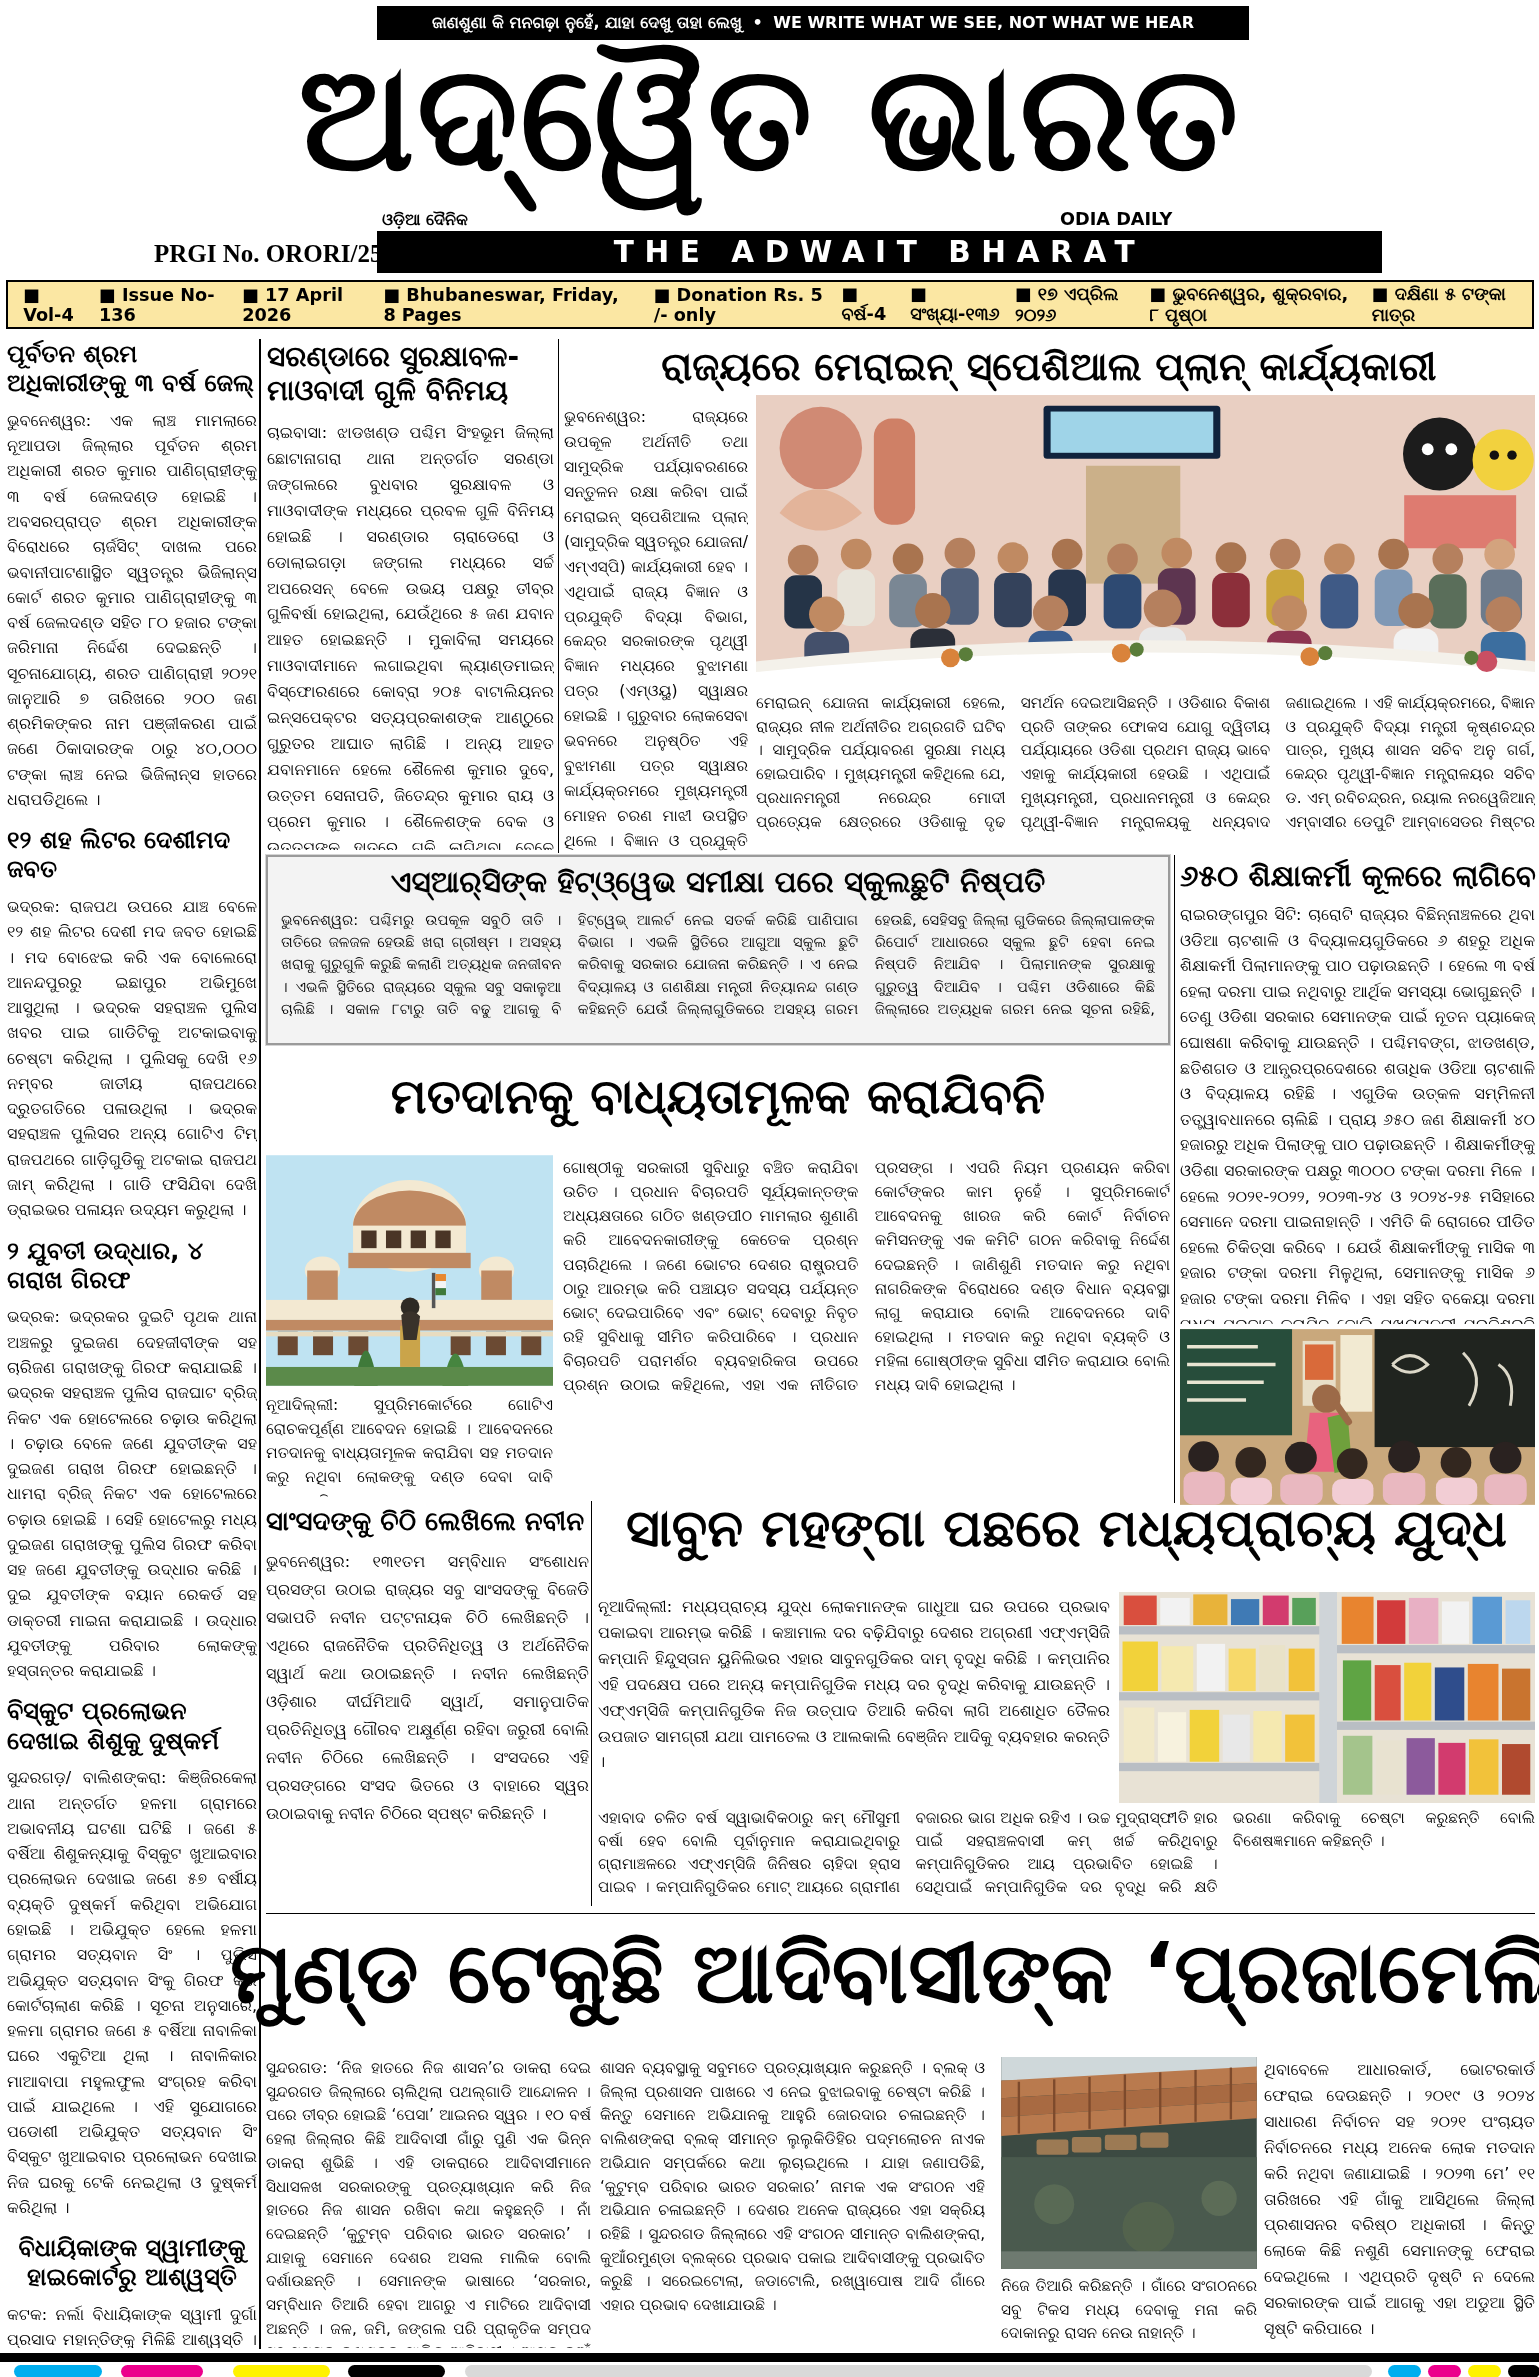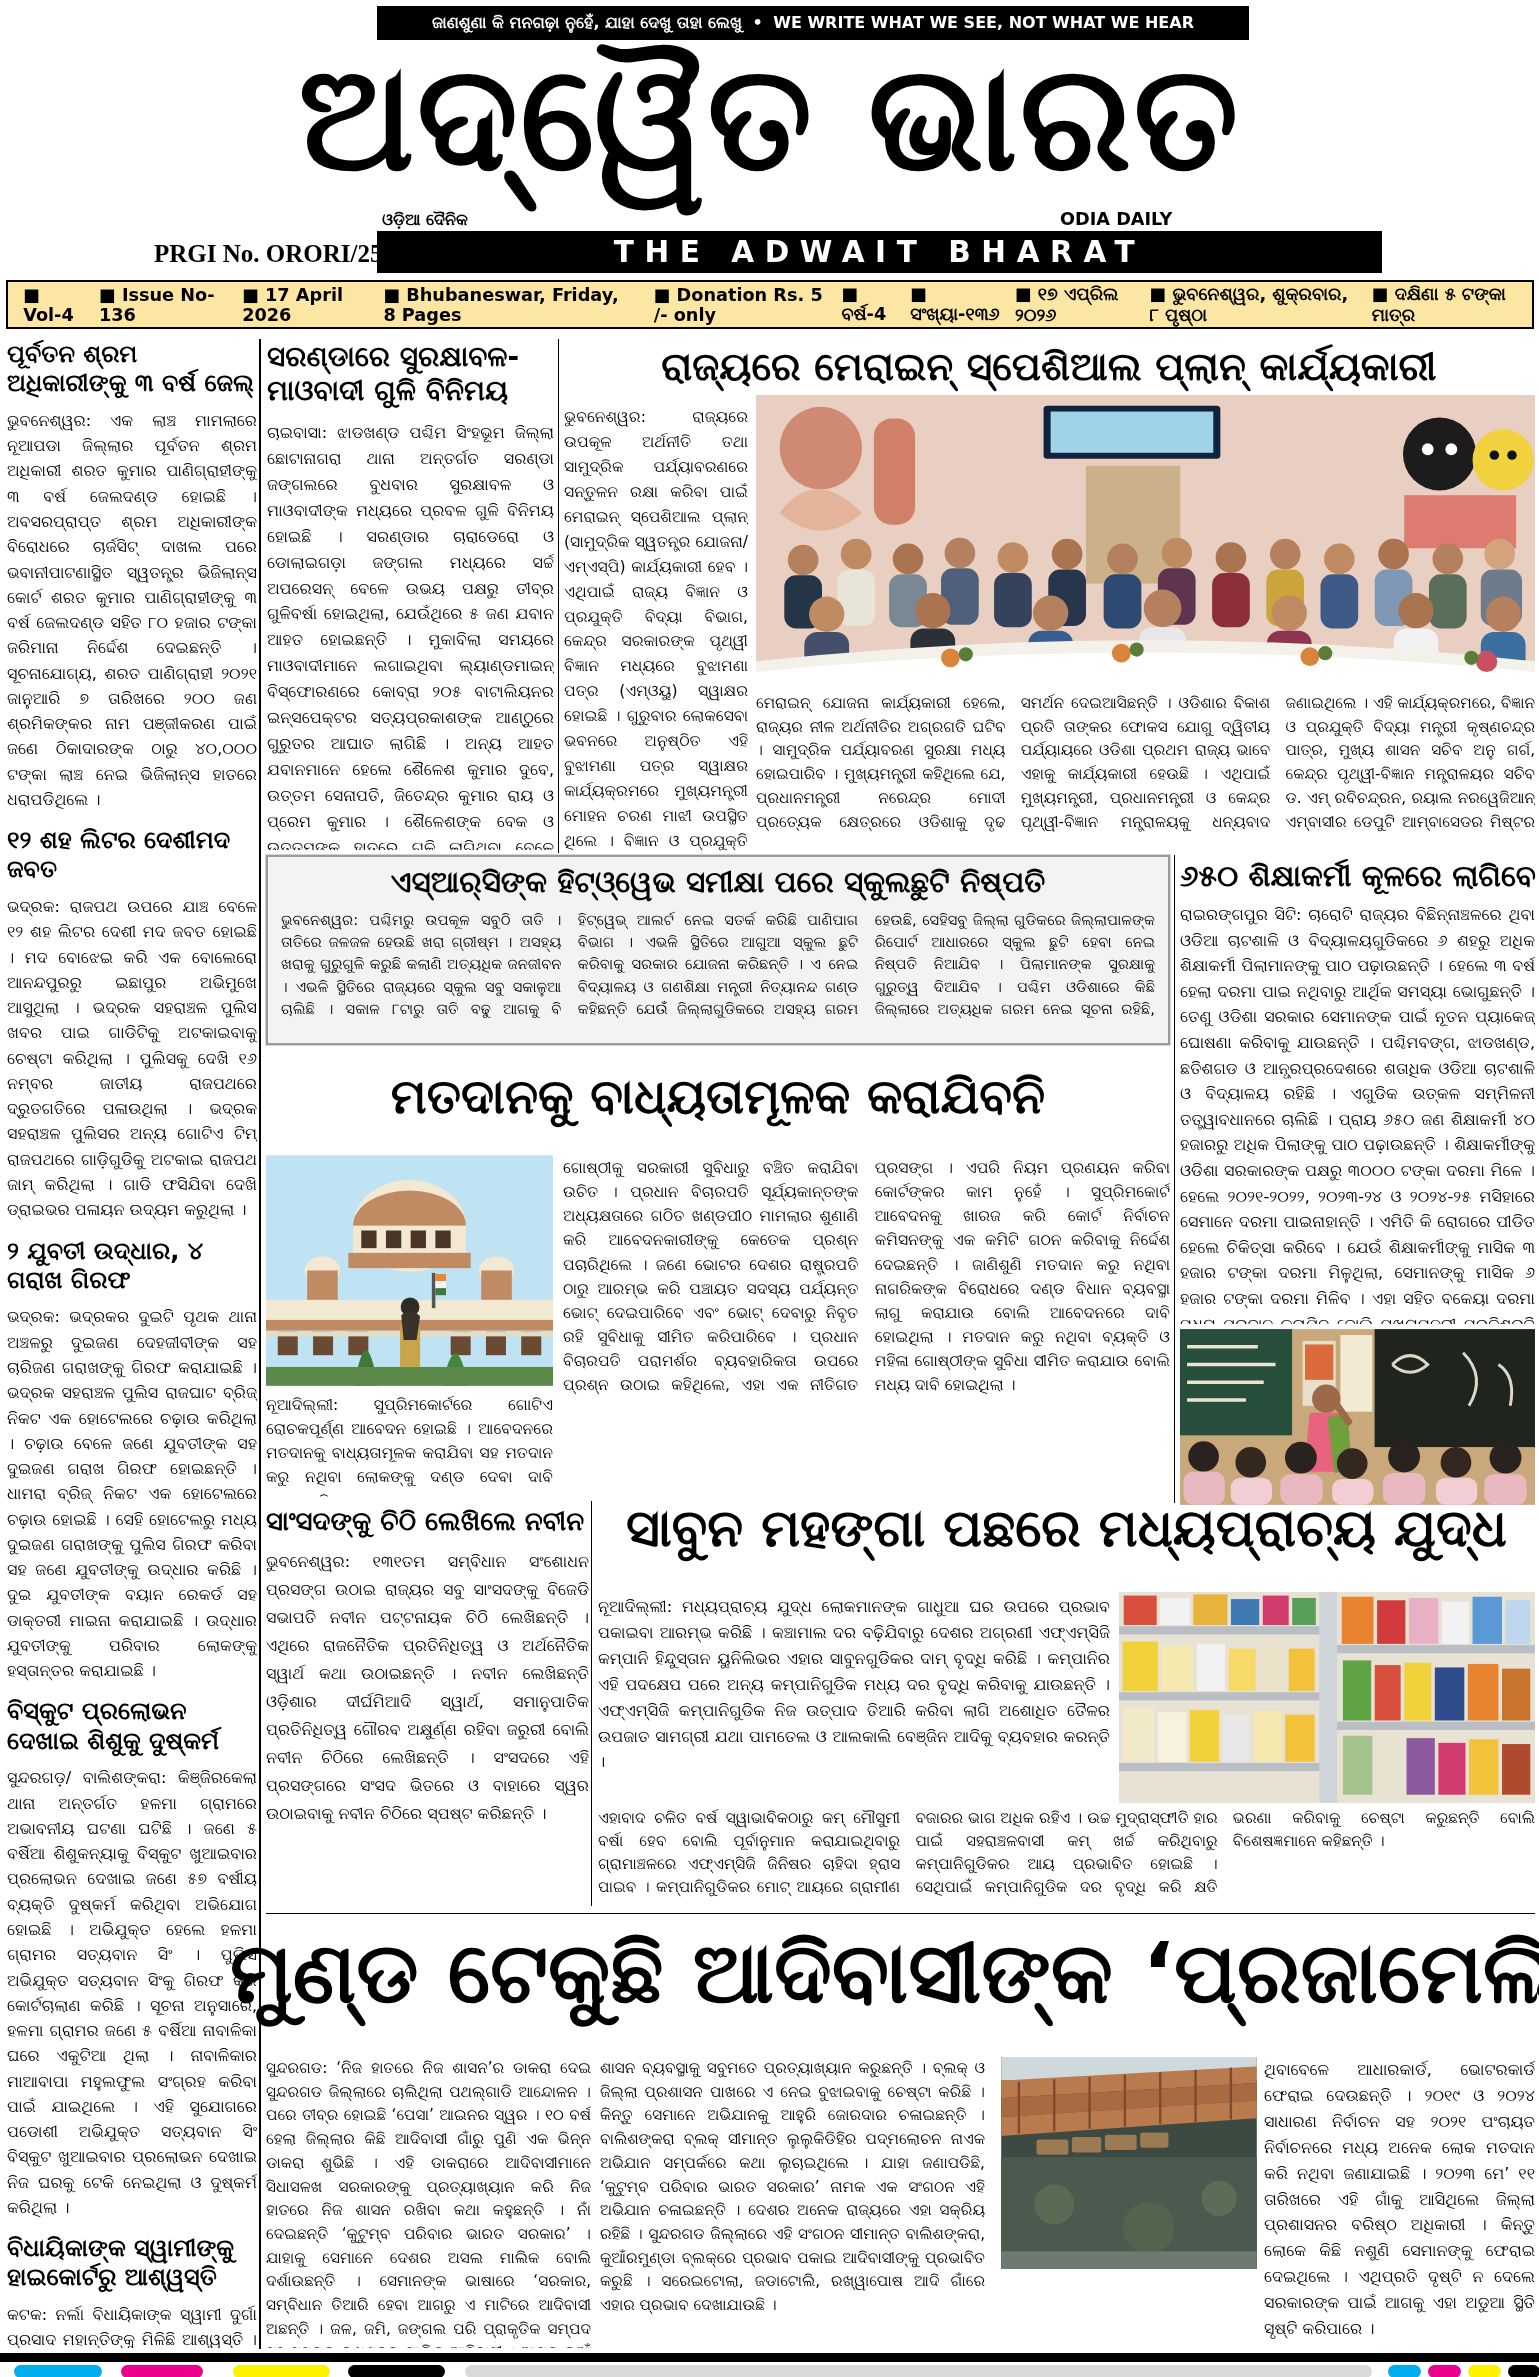--- a/index.html
+++ b/index.html
@@ -76,21 +76,21 @@
       <div class="hl" style="font-size:24px;margin-bottom:9.4px;">୨ ଯୁବତୀ ଉଦ୍ଧାର, ୪ ଗରାଖ ଗିରଫ</div>
       <div class="bodytxt" style="font-size:16px;line-height:1.58;">ଭଦ୍ରକ: ଭଦ୍ରକର ଦୁଇଟି ପୃଥକ ଥାନା ଅଞ୍ଚଳରୁ ଦୁଇଜଣ ଦେହଜୀବୀଙ୍କ ସହ ଚାରିଜଣ ଗରାଖଙ୍କୁ ଗିରଫ କରାଯାଇଛି । ଭଦ୍ରକ ସହରାଞ୍ଚଳ ପୁଲିସ ରାଜଘାଟ ବ୍ରିଜ୍ ନିକଟ ଏକ ହୋଟେଲରେ ଚଢ଼ାଉ କରିଥିଲା । ଚଢ଼ାଉ ବେଳେ ଜଣେ ଯୁବତୀଙ୍କ ସହ ଦୁଇଜଣ ଗରାଖ ଗିରଫ ହୋଇଛନ୍ତି । ଧାମରା ବ୍ରିଜ୍ ନିକଟ ଏକ ହୋଟେଲରେ ଚଢ଼ାଉ ହୋଇଛି । ସେହି ହୋଟେଲରୁ ମଧ୍ୟ ଦୁଇଜଣ ଗରାଖଙ୍କୁ ପୁଲିସ ଗିରଫ କରିବା ସହ ଜଣେ ଯୁବତୀଙ୍କୁ ଉଦ୍ଧାର କରିଛି । ଦୁଇ ଯୁବତୀଙ୍କ ବୟାନ ରେକର୍ଡ ସହ ଡାକ୍ତରୀ ମାଇନା କରାଯାଇଛି । ଉଦ୍ଧାର ଯୁବତୀଙ୍କୁ ପରିବାର ଲୋକଙ୍କୁ ହସ୍ତାନ୍ତର କରାଯାଇଛି ।</div>
     </div>
 
     <div style="margin-bottom:14px;">
       <div class="hl" style="font-size:24px;margin-bottom:9.4px;">ବିସ୍କୁଟ ପ୍ରଲୋଭନ ଦେଖାଇ ଶିଶୁକୁ ଦୁଷ୍କର୍ମ</div>
       <div class="bodytxt" style="font-size:16px;line-height:1.58;">ସୁନ୍ଦରଗଡ଼/ ବାଲିଶଙ୍କରା: କିଞ୍ଜିରକେଲା ଥାନା ଅନ୍ତର୍ଗତ ହଳମା ଗ୍ରାମରେ ଅଭାବନୀୟ ଘଟଣା ଘଟିଛି । ଜଣେ ୫ ବର୍ଷିଆ ଶିଶୁକନ୍ୟାକୁ ବିସ୍କୁଟ ଖୁଆଇବାର ପ୍ରଲୋଭନ ଦେଖାଇ ଜଣେ ୫୭ ବର୍ଷୀୟ ବ୍ୟକ୍ତି ଦୁଷ୍କର୍ମ କରିଥିବା ଅଭିଯୋଗ ହୋଇଛି । ଅଭିଯୁକ୍ତ ହେଲେ ହଳମା ଗ୍ରାମର ସତ୍ୟବାନ ସିଂ । ପୁଲିସ ଅଭିଯୁକ୍ତ ସତ୍ୟବାନ ସିଂକୁ ଗିରଫ କରି କୋର୍ଟଚାଲାଣ କରିଛି । ସୂଚନା ଅନୁସାରେ, ହଳମା ଗ୍ରାମର ଜଣେ ୫ ବର୍ଷିଆ ନାବାଳିକା ଘରେ ଏକୁଟିଆ ଥିଲା । ନାବାଳିକାର ମାଆବାପା ମହୁଲଫୁଲ ସଂଗ୍ରହ କରିବା ପାଇଁ ଯାଇଥିଲେ । ଏହି ସୁଯୋଗରେ ପଡୋଶୀ ଅଭିଯୁକ୍ତ ସତ୍ୟବାନ ସିଂ ବିସ୍କୁଟ ଖୁଆଇବାର ପ୍ରଲୋଭନ ଦେଖାଇ ନିଜ ଘରକୁ ଟେକି ନେଇଥିଲା ଓ ଦୁଷ୍କର୍ମ କରିଥିଲା ।</div>
     </div>
 
     <div style="margin-bottom:11.8px;">
-      <div class="hl" style="font-size:24px;margin-bottom:9.4px;">ବିଧାୟିକାଙ୍କ ସ୍ୱାମୀଙ୍କୁ ହାଇକୋର୍ଟରୁ ଆଶ୍ୱସ୍ତି</div>
+      <div class="hl" style="font-size:24px;margin-bottom:9.4px;text-align:center;">ବିଧାୟିକାଙ୍କ ସ୍ୱାମୀଙ୍କୁ ହାଇକୋର୍ଟରୁ ଆଶ୍ୱସ୍ତି</div>
       <div class="bodytxt" style="font-size:16px;line-height:1.58;">କଟକ: ନର୍ଲା ବିଧାୟିକାଙ୍କ ସ୍ୱାମୀ ଦୁର୍ଗା ପ୍ରସାଦ ମହାନ୍ତିଙ୍କୁ ମିଳିଛି ଆଶ୍ୱସ୍ତି । ହାଇକୋର୍ଟ ଦୁର୍ଗା ପ୍ରସାଦଙ୍କୁ ୬ ସପ୍ତାହ ପାଇଁ ଅନ୍ତରୀଣ ସୁରକ୍ଷା ପ୍ରଦାନ କରିଛନ୍ତି । ନର୍ଲା ତହସିଲଦାରଙ୍କୁ ହତ୍ୟା ଧମକ ଦେଇ ବିବାଦରେ ପଡିଥିଲେ ଦୁର୍ଗା ପ୍ରସାଦ । ନର୍ଲା ପୁଲିସ ତାଙ୍କୁ ଗିରଫ କରିବା ଉଦ୍ଦେଶ୍ୟରେ ଭୁବନେଶ୍ୱର ଆସି ବିଧାୟିକାଙ୍କ ସରକାରୀ ବାସଭବନ ଉପରେ ଚଢ଼ାଉ କରିଥିଲା ।</div>
     </div>
 
   </div>
 
   <div class="abs" style="left:267px;top:340px;width:287px;height:510px;overflow:hidden;">
     <div class="hl" style="font-size:28px;margin-bottom:11.8px;">ସରଣ୍ଡାରେ ସୁରକ୍ଷାବଳ- ମାଓବାଦୀ ଗୁଳି ବିନିମୟ</div>
     <div class="bodytxt" style="font-size:16px;line-height:1.62;">ଚାଇବାସା: ଝାଡଖଣ୍ଡ ପଶ୍ଚିମ ସିଂହଭୂମ ଜିଲ୍ଲା ଛୋଟାନାଗରା ଥାନା ଅନ୍ତର୍ଗତ ସରଣ୍ଡା ଜଙ୍ଗଲରେ ବୁଧବାର ସୁରକ୍ଷାବଳ ଓ ମାଓବାଦୀଙ୍କ ମଧ୍ୟରେ ପ୍ରବଳ ଗୁଳି ବିନିମୟ ହୋଇଛି । ସରଣ୍ଡାର ଚାରାଡେରୋ ଓ ଡୋଲାଇଗଡ଼ା ଜଙ୍ଗଲ ମଧ୍ୟରେ ସର୍ଚ୍ଚ ଅପରେସନ୍ ବେଳେ ଉଭୟ ପକ୍ଷରୁ ତୀବ୍ର ଗୁଳିବର୍ଷା ହୋଇଥିଲା, ଯେଉଁଥିରେ ୫ ଜଣ ଯବାନ ଆହତ ହୋଇଛନ୍ତି । ମୁକାବିଲା ସମୟରେ ମାଓବାଦୀମାନେ ଲଗାଇଥିବା ଲ୍ୟାଣ୍ଡମାଇନ୍ ବିସ୍ଫୋରଣରେ କୋବ୍ରା ୨୦୫ ବାଟାଲିୟନର ଇନ୍ସପେକ୍ଟର ସତ୍ୟପ୍ରକାଶଙ୍କ ଆଣ୍ଠୁରେ ଗୁରୁତର ଆଘାତ ଲାଗିଛି । ଅନ୍ୟ ଆହତ ଯବାନମାନେ ହେଲେ ଶୈଳେଶ କୁମାର ଦୁବେ, ଉତ୍ତମ ସେନାପତି, ଜିତେନ୍ଦ୍ର କୁମାର ରାୟ ଓ ପ୍ରେମ କୁମାର । ଶୈଳେଶଙ୍କ ବେକ ଓ ଉତ୍ତମଙ୍କ ହାତରେ ଗୁଳି ଲାଗିଥିବା ବେଳେ ଜିତେନ୍ଦ୍ର ଏବଂ ପ୍ରେମ କୁମାରଙ୍କ ପାଦରେ ଗୁଳି ବାଜିଛି । ସମସ୍ତ ଆହତଙ୍କୁ ବାଲିବା ଗାଁରୁ ହେଲିକପ୍ଟର ଯୋଗେ ଏୟାରଲିଫ୍ଟ କରି ଚିକିତ୍ସା ପାଇଁ ରାଞ୍ଚିକୁ ନିଆଯାଇଛି । ଆହତ ଯବାନଙ୍କ ମଧ୍ୟରୁ ଜଣଙ୍କର ଅବସ୍ଥା ସଂକଟାପନ୍ନ ଥିବା ଜଣାଯାଇଛି । ଚାରାଡେରୋ-ଡୋଲାଇଗଡ଼ା ଜଙ୍ଗଲରେ ପ୍ରାୟ ୧୫ ଜଣ ମାଓବାଦୀ ଥିବା ଆଶଙ୍କାରେ ସର୍ଚ୍ଚ ଅପରେସନ୍ ଜାରି ରହିଛି ।</div>
   </div>
 
@@ -372,20 +372,21 @@
           <rect x="236" y="128" width="48" height="26" rx="4"></rect>
       </g>
 
       <rect x="0" y="170" width="434" height="190" fill="#4a5a4e"></rect>
       <circle cx="90" cy="250" r="34" fill="#5d6e58" opacity="0.8"></circle>
       <circle cx="250" cy="290" r="44" fill="#55654e" opacity="0.8"></circle>
       <circle cx="370" cy="240" r="30" fill="#60705a" opacity="0.8"></circle>
       <rect x="0" y="330" width="434" height="30" fill="#6e7a70"></rect>
     </svg>
   </div>
+  <div class="abs bodytxt" style="left:1001px;top:2275px;width:256px;height:73px;font-size:15.3px;line-height:1.55;">ନିଜେ ତିଆରି କରିଛନ୍ତି । ଗାଁରେ ସଂଗଠନରେ ସବୁ ଟିକସ ମଧ୍ୟ ଦେବାକୁ ମନା କରି ଦୋକାନରୁ ରାସନ ନେଉ ନାହାନ୍ତି ।</div>
 
   <div class="abs bodytxt" style="left:1264px;top:2057px;width:271px;height:291px;font-size:16px;line-height:1.62;">ଥିବାବେଳେ ଆଧାରକାର୍ଡ, ଭୋଟରକାର୍ଡ ଫେରାଇ ଦେଉଛନ୍ତି । ୨୦୧୯ ଓ ୨୦୨୪ ସାଧାରଣ ନିର୍ବାଚନ ସହ ୨୦୨୧ ପଂଚାୟତ ନିର୍ବାଚନରେ ମଧ୍ୟ ଅନେକ ଲୋକ ମତଦାନ କରି ନଥିବା ଜଣାଯାଇଛି । ୨୦୨୩ ମେ’ ୧୧ ତାରିଖରେ ଏହି ଗାଁକୁ ଆସିଥିଲେ ଜିଲ୍ଲା ପ୍ରଶାସନର ବରିଷ୍ଠ ଅଧିକାରୀ । କିନ୍ତୁ ଲୋକେ କିଛି ନଶୁଣି ସେମାନଙ୍କୁ ଫେରାଇ ଦେଇଥିଲେ । ଏଥିପ୍ରତି ଦୃଷ୍ଟି ନ ଦେଲେ ସରକାରଙ୍କ ପାଇଁ ଆଗକୁ ଏହା ଅଡୁଆ ସ୍ଥିତି ସୃଷ୍ଟି କରିପାରେ ।</div>
 
   <div class="abs" style="left:0;top:2353px;width:1540px;height:9.4px;background:#000;"></div>
   <div class="pill" style="left:14px;width:88px;background:#00aeef;"></div>
   <div class="pill" style="left:121px;width:82px;background:#ec008c;"></div>
   <div class="pill" style="left:233px;width:97px;background:#fff200;"></div>
   <div class="pill" style="left:348px;width:97px;background:#000000;"></div>
   <div class="pill" style="left:465px;width:907px;background:#d9d9d9;"></div>
   <div class="pill" style="left:1388px;width:33px;background:#00aeef;"></div>

